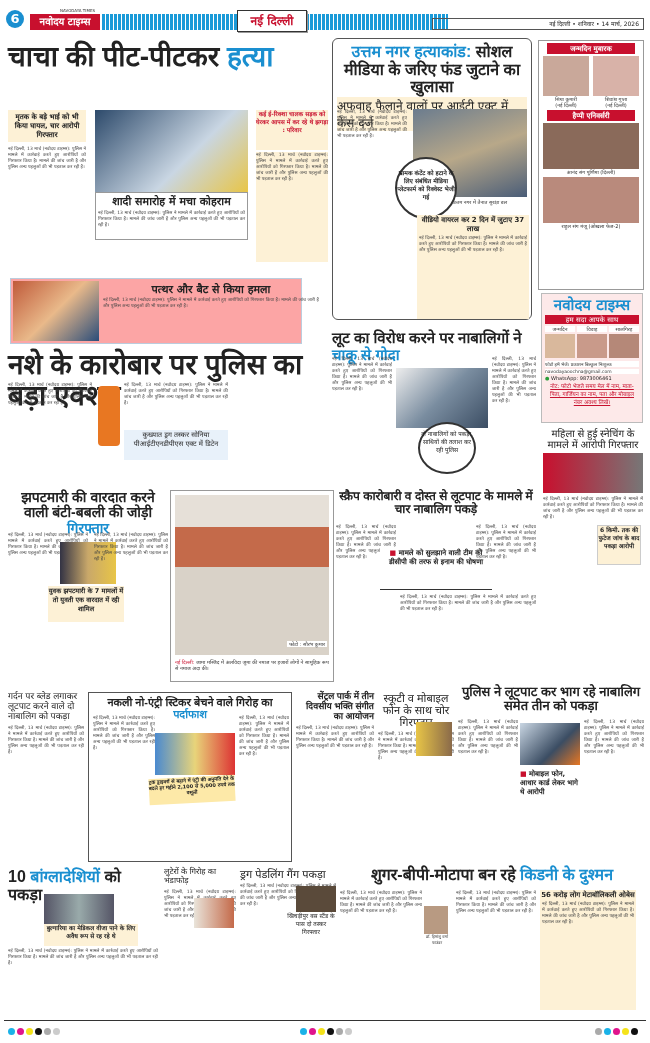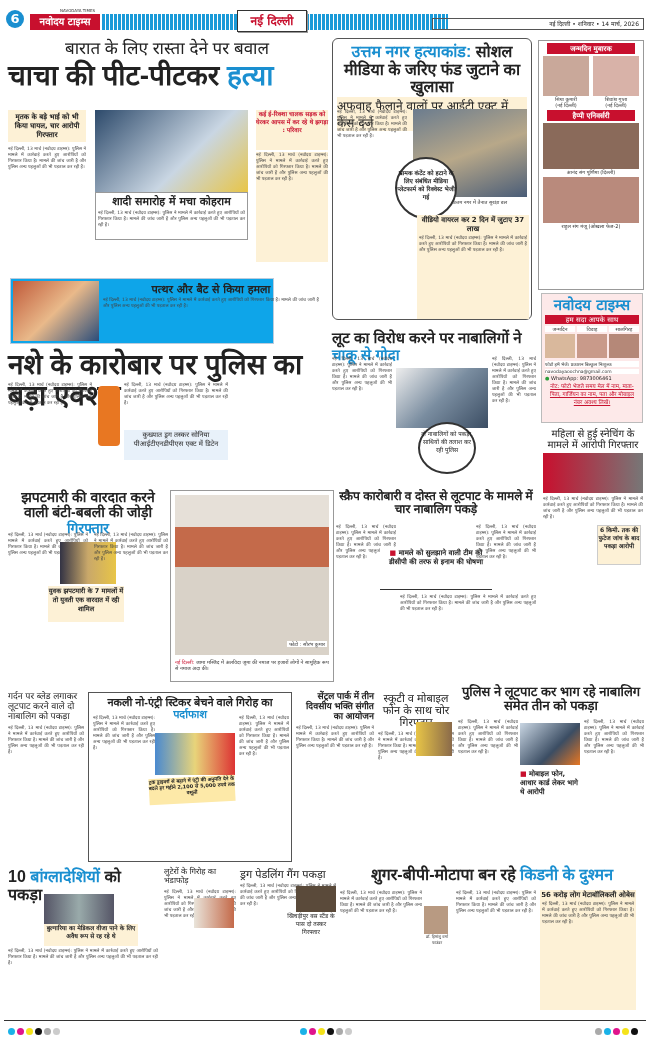--- a/index.html
+++ b/index.html
@@ -31,36 +31,35 @@
 <div class="abs masthead">
   <div class="abs pgnum">6</div>
   <div class="abs brandsub">NAVODAYA TIMES</div>
   <div class="abs brand">नवोदय टाइम्स</div>
   <div class="abs stripes"></div>
   <div class="abs citytag">नई दिल्ली</div>
   <div class="abs dateline">नई दिल्ली • शनिवार • 14 मार्च, 2026</div>
 </div>
 
 <div class="abs" style="left:8px;top:40px;width:318px;height:290px">
-  <h2 style="font-size:17px;text-align:center;font-weight:normal">बारात के लिए रास्ता देने पर बवाल</h2>
   <h1 style="font-size:28px;text-align:left;margin-top:2px">
     <span>चाचा की पीट-पीटकर</span>
     <span class="blue">हत्या</span>
   </h1>
   <div class="abs" style="left:0;top:70px;width:78px;height:32px;background:#fdf1d6;font-size:7px;text-align:center;font-weight:bold;padding:2px">मृतक के बड़े भाई को भी किया घायल, चार आरोपी गिरफ्तार</div>
   <div class="abs txt" style="left:0;top:106px;width:78px;height:180px;overflow:hidden">नई दिल्ली, 13 मार्च (नवोदय टाइम्स): पुलिस ने मामले में कार्रवाई करते हुए आरोपियों को गिरफ्तार किया है। मामले की जांच जारी है और पुलिस अन्य पहलुओं की भी पड़ताल कर रही है।</div>
   <div class="abs img" style="left:87px;top:70px;width:153px;height:82px;background:linear-gradient(135deg,#2d4a6b,#c9d6e3 60%,#e8c547)"></div>
   <div class="abs" style="left:87px;top:152px;width:153px;height:48px;border:1px solid #999;background:#fff">
     <div style="font-size:11px;font-weight:bold;text-align:center">शादी समारोह में मचा कोहराम</div>
     <div class="txt" style="padding:2px">नई दिल्ली, 13 मार्च (नवोदय टाइम्स): पुलिस ने मामले में कार्रवाई करते हुए आरोपियों को गिरफ्तार किया है। मामले की जांच जारी है और पुलिस अन्य पहलुओं की भी पड़ताल कर रही है।</div>
   </div>
   <div class="abs" style="left:248px;top:70px;width:72px;height:40px;background:#fdf1d6;font-size:6px;text-align:center;font-weight:bold;color:#c8102e">कई ई-रिक्शा चालक सड़क को घेरकर आपस में कर रहे थे झगड़ा : परिवार</div>
   <div class="abs txt" style="left:248px;top:112px;width:72px;height:110px;background:#fdf1d6;overflow:hidden">नई दिल्ली, 13 मार्च (नवोदय टाइम्स): पुलिस ने मामले में कार्रवाई करते हुए आरोपियों को गिरफ्तार किया है। मामले की जांच जारी है और पुलिस अन्य पहलुओं की भी पड़ताल कर रही है।</div>
 </div>
-<div class="abs" style="left:10px;top:278px;width:264px;height:66px;background:#0ea5e9;border:1px solid #bcd">
+<div class="abs" style="left:10px;top:278px;width:292px;height:66px;background:#fca5a5;border:1px solid #bcd">
   <div class="abs img" style="left:2px;top:2px;width:86px;height:60px;background:linear-gradient(135deg,#c05a3a,#e9b98a,#2b4d7a)"></div>
   <div class="abs" style="left:92px;top:2px;width:216px;font-size:11px;font-weight:bold;text-align:center">पत्थर और बैट से किया हमला</div>
   <div class="abs txt" style="left:92px;top:18px;width:216px;height:44px;overflow:hidden">नई दिल्ली, 13 मार्च (नवोदय टाइम्स): पुलिस ने मामले में कार्रवाई करते हुए आरोपियों को गिरफ्तार किया है। मामले की जांच जारी है और पुलिस अन्य पहलुओं की भी पड़ताल कर रही है।</div>
 </div>
 
 <div class="abs" style="left:332px;top:38px;width:200px;height:282px;border:1px solid #555;border-radius:6px">
   <h1 style="font-size:16px;text-align:center;margin-top:4px">
     <span class="blue">उत्तम नगर हत्याकांड:</span>
     <span>सोशल मीडिया के जरिए फंड जुटाने का खुलासा</span>
   </h1>

